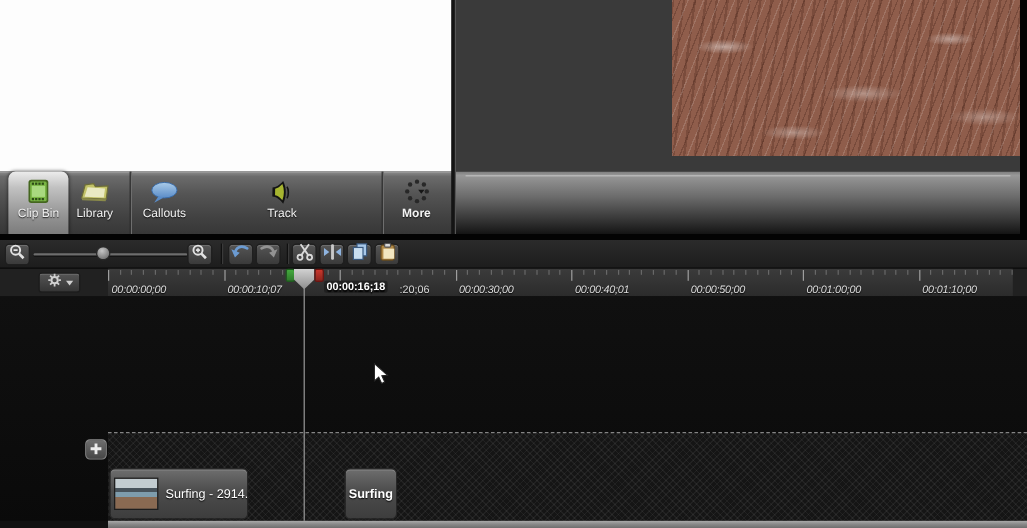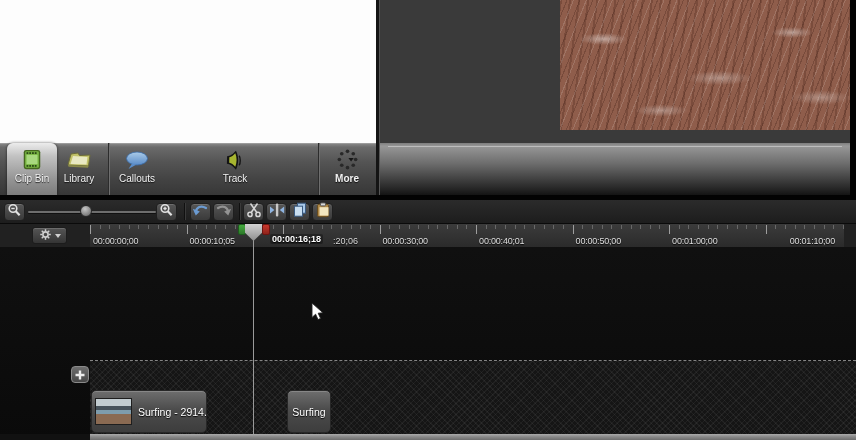--- a/index.html
+++ b/index.html
@@ -62,21 +62,21 @@
   }
   
   .tl-header { position:absolute; left:0; top:223px; width:856px; height:24px; background:#212121; border-top:1px solid #0a0a0a; }
   .gear-btn {
     position:absolute; left:32px; top:3px; width:35px; height:17px; border-radius:3px;
     background:linear-gradient(180deg,#555,#353535); border:1px solid #1c1c1c;
     box-shadow:inset 0 1px 0 rgba(255,255,255,.14);
     display:flex; align-items:center; justify-content:center; gap:3px;
   }
   .gear-caret { width:0; height:0; border-left:3.5px solid transparent; border-right:3.5px solid transparent; border-top:4px solid #d0d0d0; }
-  .ruler { position:absolute; left:90px; top:0; right:12px; height:24px; background:linear-gradient(180deg,#3b3b3b,#2b2b2b); border-bottom:1px solid #0a0a0a; overflow:hidden; }
+  .ruler { position:absolute; left:90px; top:0; right:12px; height:24px; background:linear-gradient(180deg,#3b3b3b,#2b2b2b); border-bottom:1px solid #0a0a0a; overflow:hidden;font-style:italic; }
   .tick { position:absolute; top:1px; width:1px; background:#686868; }
   .tick.major { background:#9e9e9e; }
   .rlabel { position:absolute; top:12px; font-size:9px; letter-spacing:-0.2px; color:#dedede; text-shadow:0 1px 1px #000; white-space:nowrap; }
   
   .ph-in { position:absolute; left:238px; top:224px; width:8px; height:11px; border-radius:2px; border:1px solid #1d5c1d; z-index:8; }
   .ph-out { position:absolute; left:262px; top:224px; width:8px; height:11px; border-radius:2px; border:1px solid #6e1410; z-index:8; }
   .ph-head {
     position:absolute; left:245px; top:224px; width:17px; height:17px; z-index:9;
     background:linear-gradient(180deg,#d2d2d2,#8e8e8e); 
     clip-path:polygon(0 0,100% 0,100% 52%,50% 100%,0 52%);
@@ -107,21 +107,21 @@
     background:linear-gradient(180deg,#6e6e6e,#4c4c4c 45%,#3d3d3d);
     border:1px solid #272727; box-shadow:inset 0 1px 0 rgba(255,255,255,.18);
     display:flex; align-items:center; overflow:hidden;
     color:#fff; font-size:10.5px; text-shadow:0 1px 1px #000; white-space:nowrap;
   }
   .clip .thumb {
     width:37px; height:27px; margin:0 6px 0 3px; flex:0 0 auto;
     border:1px solid #1e1e1e;
     background:linear-gradient(180deg,#c2ccd0 0%,#c2ccd0 30%,#47525a 30%,#47525a 45%,#7e9cac 45%,#7e9cac 60%,#8a6a52 60%,#8a6a52 100%);
   }
-  .clip.centered { justify-content:center; }
+  .clip.centered { justify-content:center;font-weight:bold; }
   .bottom-strip { position:absolute; left:90px; right:0; top:187px; height:6px; background:linear-gradient(180deg,#ababab,#8a8a8a 45%,#6e6e6e); z-index:5; }
   .bl-corner { position:absolute; left:0; top:187px; width:90px; height:6px; background:#111; z-index:5; }
   .cursor { position:absolute; left:311px; top:302px; z-index:50; }
 </style>
 </head>
 <body>
 
 <div id="app">
 
   <div class="bin-area"></div>
@@ -371,26 +371,26 @@
         <div class="tick" style="left: 685.292px; height: 4px;"></div>
         <div class="tick" style="left: 694.944px; height: 4px;"></div>
         <div class="tick" style="left: 704.596px; height: 4px;"></div>
         <div class="tick" style="left: 714.248px; height: 4px;"></div>
         <div class="tick" style="left: 723.9px; height: 4px;"></div>
         <div class="tick" style="left: 733.552px; height: 4px;"></div>
         <div class="tick" style="left: 743.204px; height: 4px;"></div>
         <div class="tick" style="left: 752.856px; height: 4px;"></div>
         <div class="tick" style="left: 762.508px; height: 4px;"></div>
         <div class="rlabel" style="left: 3px;">00:00:00;00</div>
-        <div class="rlabel" style="left: 99.52px;">00:00:10;05</div>
+        <div class="rlabel" style="left: 99.52px;">00:00:10;07</div>
         <div class="rlabel" style="left: 292.56px;">00:00:30;00</div>
         <div class="rlabel" style="left: 389.08px;">00:00:40;01</div>
         <div class="rlabel" style="left: 485.6px;">00:00:50;00</div>
         <div class="rlabel" style="left: 582.12px;">00:01:00;00</div>
-        <div class="rlabel" style="left: 678.64px; margin-left: 21px;">00:01:10;00</div>
+        <div class="rlabel" style="left: 678.64px;">00:01:10;00</div>
       </div>
   </div>
 
   <div class="ph-in" id="phin" style="background: linear-gradient(rgb(68, 169, 62), rgb(46, 122, 42));"></div>
   <div class="ph-out" id="phout" style="background: linear-gradient(rgb(201, 55, 44), rgb(142, 36, 28));"></div>
   <div class="ph-head"></div>
   <div class="ph-line" style="left: 253px;"></div>
   <div class="ph-time">00:00:16;18</div>
   <div class="ph-partial" id="phpartial">:20;06</div>
 

